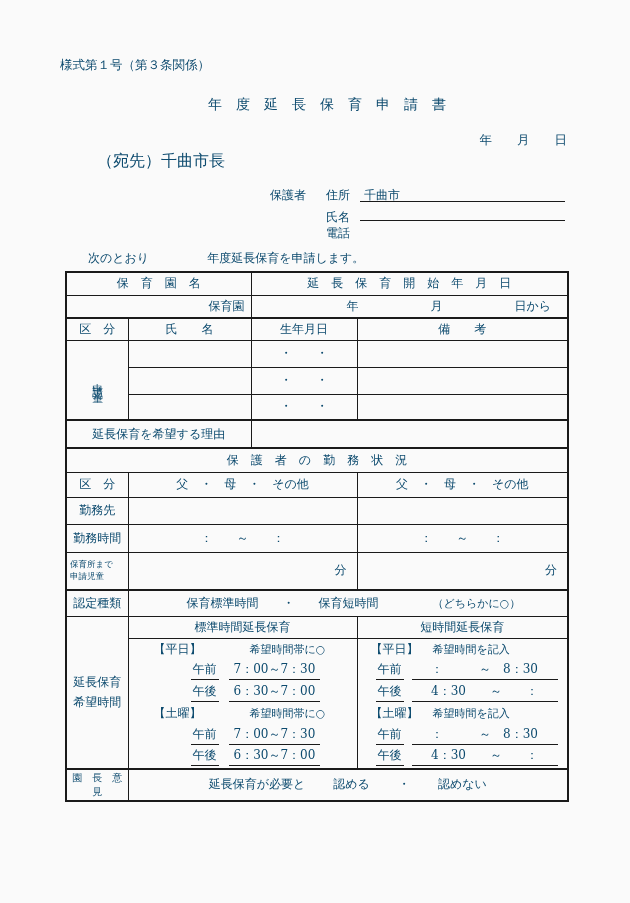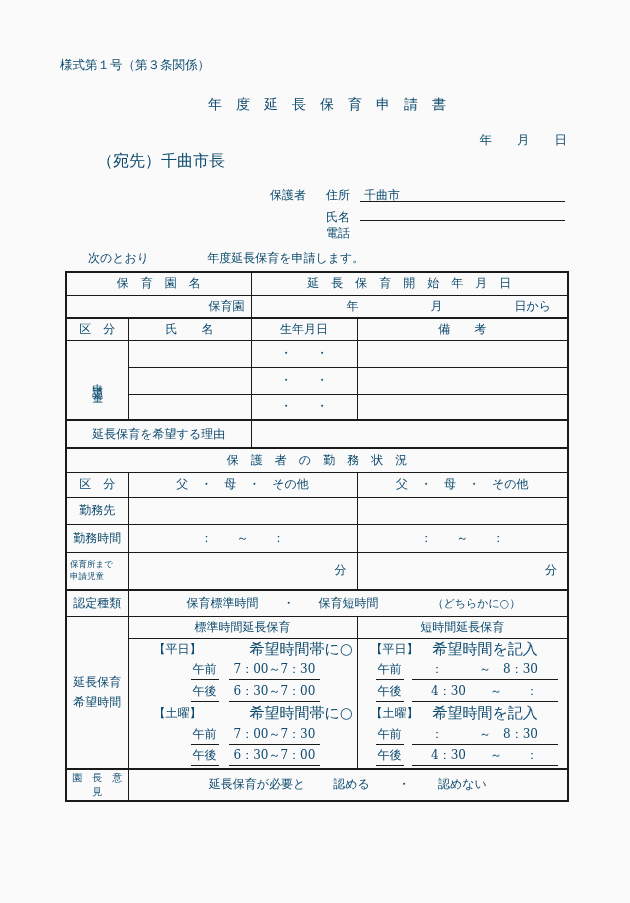--- a/index.html
+++ b/index.html
@@ -39,21 +39,21 @@
   .date-spread{display:flex;justify-content:space-between;padding:0 16px 0 95px;}
   .vert-label{writing-mode:vertical-rl;text-orientation:upright;letter-spacing:3px;font-size:11px;margin:0 auto;line-height:1;}
   .small-2line{font-size:8.5px;line-height:1.4;text-align:left;padding-left:3px;}
   .minutes{padding-right:10px;}
   .cert-row{display:flex;align-items:center;padding-left:58px;}
   .cert-note{font-size:11px;margin-left:54px;}
   .subhead{font-size:12px;text-align:center;}
 
   .ext-col{display:flex;flex-direction:column;justify-content:space-around;height:129px;}
   .ext-line{display:flex;align-items:center;height:21px;font-size:12px;}
-  .ext-note{font-size:15px;}
+  .ext-note{font-size:11px;}
   .std-day{padding-left:25px;}
   .std-day .ext-note{margin-left:48px;}
   .std-time{padding-left:62px;}
   .sht-day{padding-left:13px;}
   .sht-day .ext-note{margin-left:14px;}
   .sht-time{padding-left:18px;}
   .ul{border-bottom:1px solid #1a1a1a;padding:0 2px 1px;}
   .time-ul{margin-left:10px;padding:0 5px 1px;}
   .field-ul{margin-left:8px;width:146px;text-align:center;box-sizing:border-box;}
   .ext-label div{line-height:20px;}

